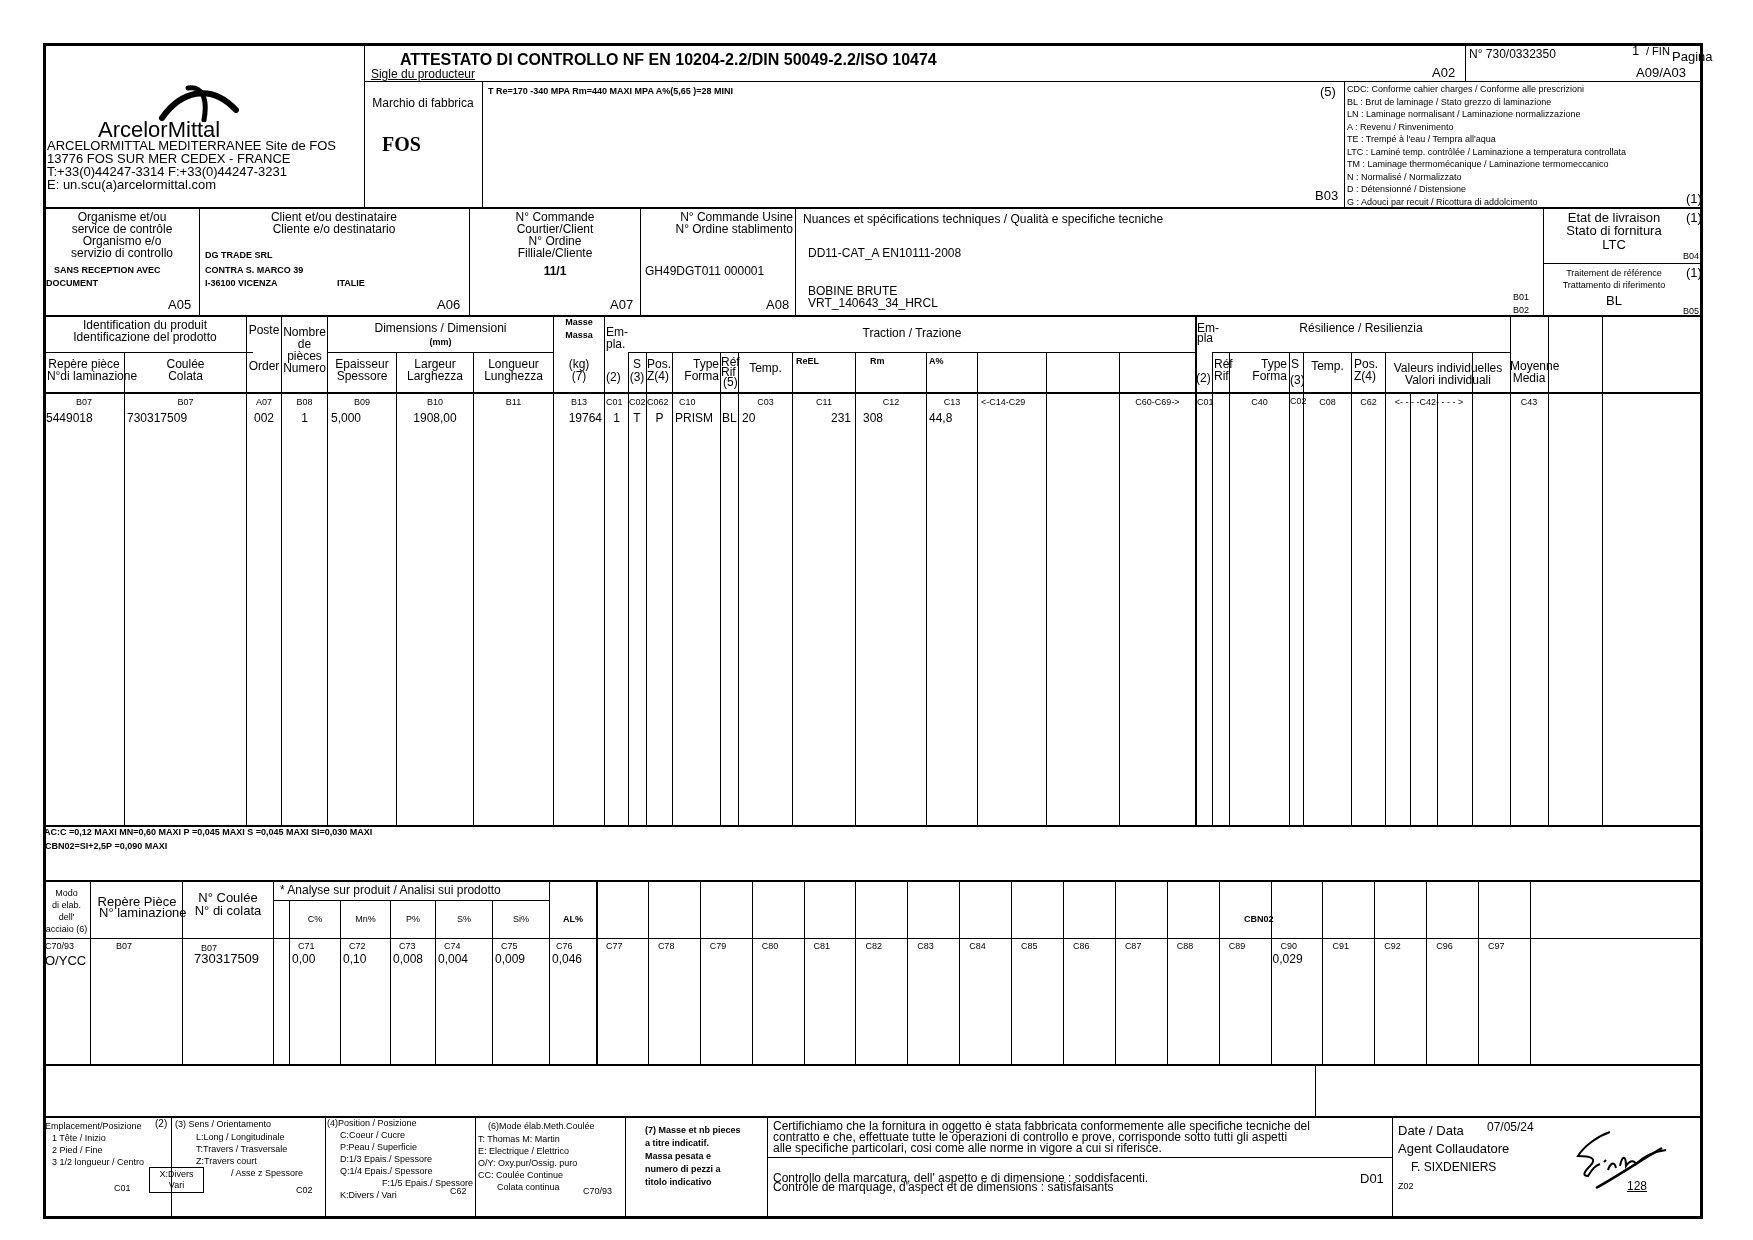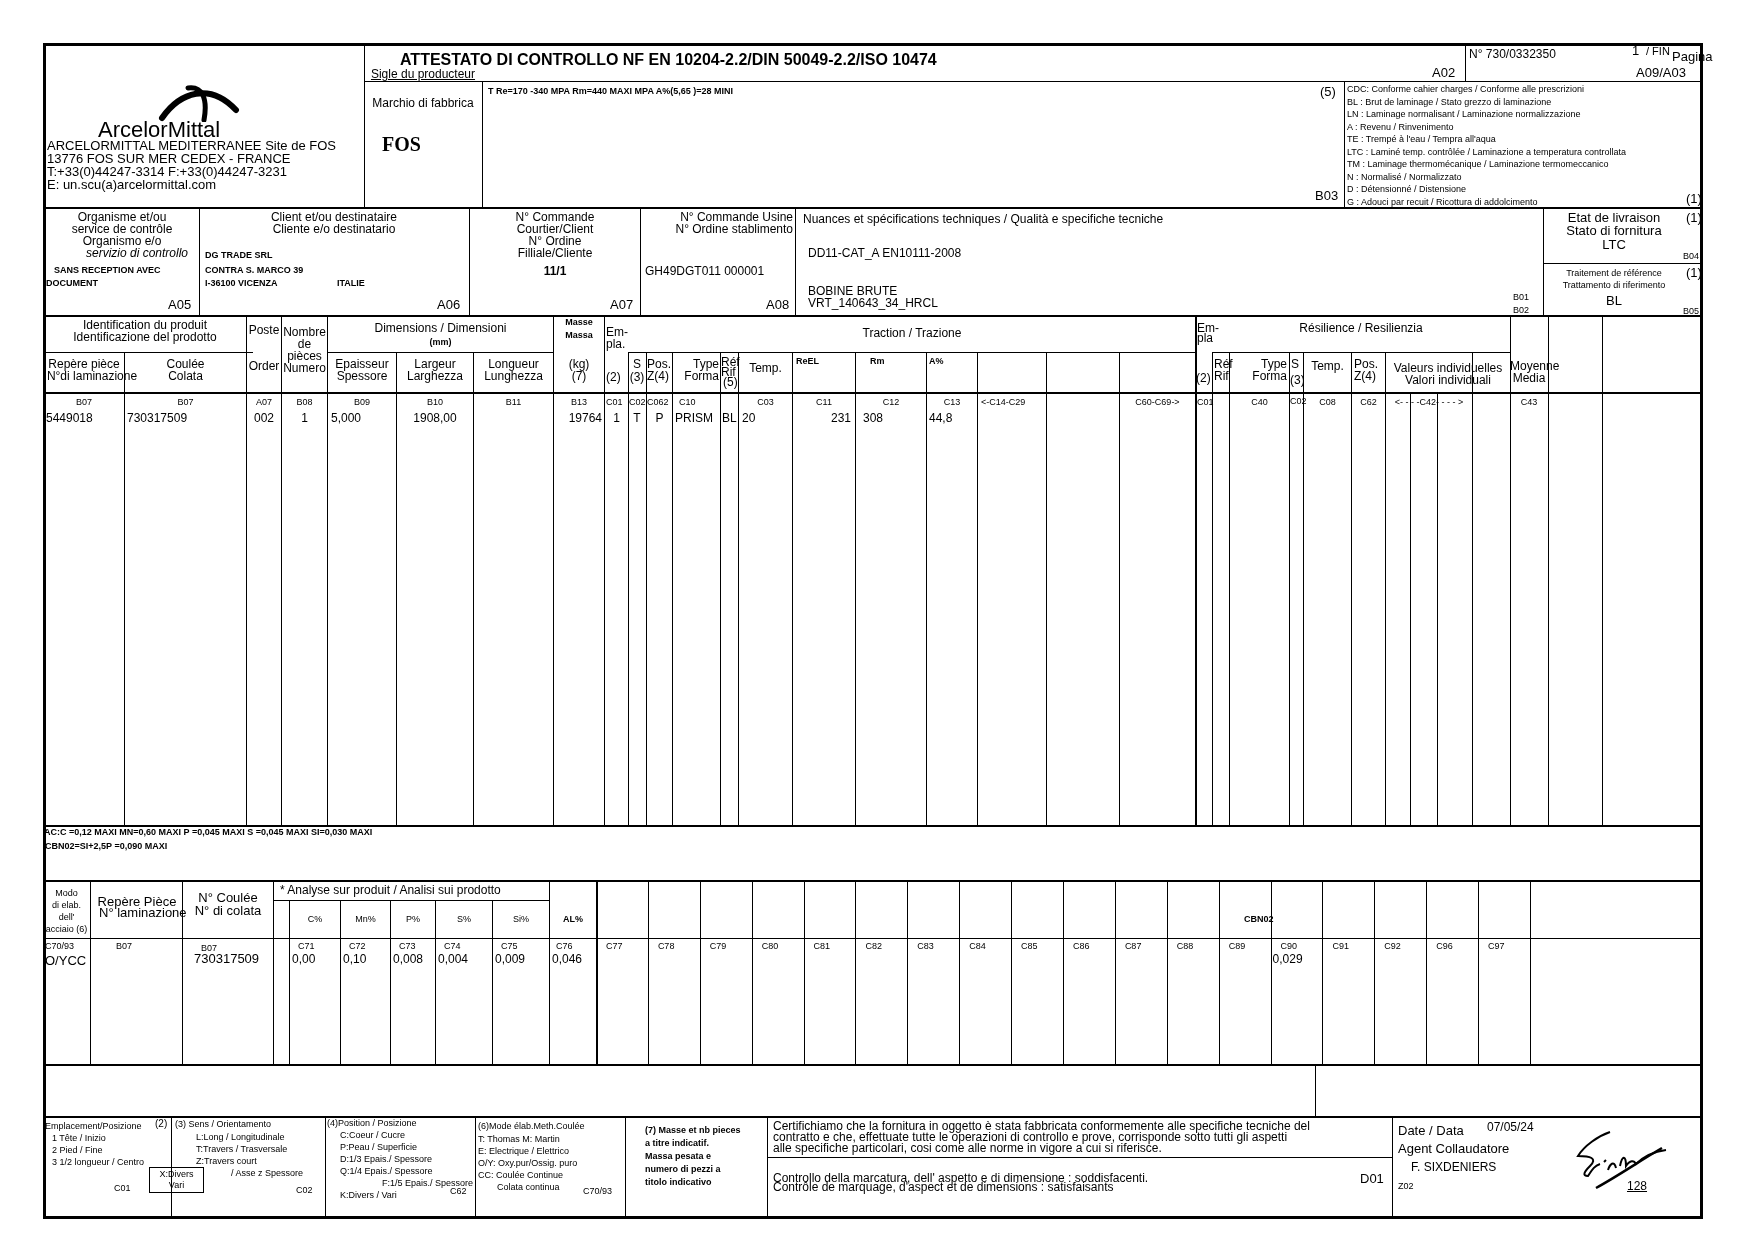--- a/index.html
+++ b/index.html
@@ -65,21 +65,21 @@
   <div>D     : Détensionné / Distensione</div>
   <div>G     : Adouci par recuit / Ricottura di addolcimento</div>
 </div>
 <div class="t f13" style="left:1686px;top:192px;">(1)</div>
 
 <div class="hl" style="left:43px;top:207px;width:1660px;"></div>
 
 <div class="t f12 c" style="left:47px;top:211px;width:150px;">Organisme et/ou</div>
 <div class="t f12 c" style="left:47px;top:223px;width:150px;">service de contrôle</div>
 <div class="t f12 c" style="left:47px;top:235px;width:150px;">Organismo e/o</div>
-<div class="t f12 c" style="left:62px;top:247px;width:150px;font-style:italic;">servizio di controllo</div>
+<div class="t f12 c" style="left:47px;top:247px;width:150px;">servizio di controllo</div>
 <div class="t f9 b" style="left:46px;top:266px;margin-left:8px;">SANS RECEPTION AVEC</div>
 <div class="t f9 b" style="left:46px;top:279px;">DOCUMENT</div>
 <div class="t f13" style="left:168px;top:298px;">A05</div>
 <div class="vl" style="left:199px;top:207px;height:108px;"></div>
 
 <div class="t f12 c" style="left:200px;top:211px;width:268px;">Client et/ou destinataire</div>
 <div class="t f12 c" style="left:200px;top:223px;width:268px;">Cliente e/o destinatario</div>
 <div class="t f9 b" style="left:205px;top:251px;">DG TRADE SRL</div>
 <div class="t f9 b" style="left:205px;top:266px;">CONTRA S. MARCO 39</div>
 <div class="t f9 b" style="left:205px;top:279px;">I-36100   VICENZA</div>
@@ -391,21 +391,21 @@
 <div class="t f9" style="left:327px;top:1119px;">(4)Position / Posizione</div>
 <div class="t f9" style="left:340px;top:1131px;">C:Coeur / Cucre</div>
 <div class="t f9" style="left:340px;top:1143px;">P:Peau / Superficie</div>
 <div class="t f9" style="left:340px;top:1155px;">D:1/3 Epais./ Spessore</div>
 <div class="t f9" style="left:340px;top:1167px;">Q:1/4 Epais./ Spessore</div>
 <div class="t f9" style="left:340px;top:1179px;padding-left:42px;">F:1/5 Epais./ Spessore</div>
 <div class="t f9" style="left:340px;top:1191px;">K:Divers / Vari</div>
 <div class="t f9" style="left:450px;top:1187px;">C62</div>
 <div class="vl" style="left:475px;top:1116px;height:103px;"></div>
 
-<div class="t f9" style="left:478px;top:1122px;text-align:center;">(6)Mode élab.Meth.Coulée</div>
+<div class="t f9" style="left:488px;top:1122px;text-align:center;">(6)Mode élab.Meth.Coulée</div>
 <div class="t f9" style="left:478px;top:1135px;">T: Thomas  M: Martin</div>
 <div class="t f9" style="left:478px;top:1147px;">E: Electrique / Elettrico</div>
 <div class="t f9" style="left:478px;top:1159px;">O/Y: Oxy.pur/Ossig. puro</div>
 <div class="t f9" style="left:478px;top:1171px;">CC: Coulée Continue</div>
 <div class="t f9" style="left:497px;top:1183px;">Colata continua</div>
 <div class="t f9" style="left:583px;top:1187px;">C70/93</div>
 <div class="vl" style="left:625px;top:1116px;height:103px;"></div>
 
 <div class="t f9 b" style="left:645px;top:1126px;">(7) Masse et nb pieces</div>
 <div class="t f9 b" style="left:645px;top:1139px;">a titre indicatif.</div>

